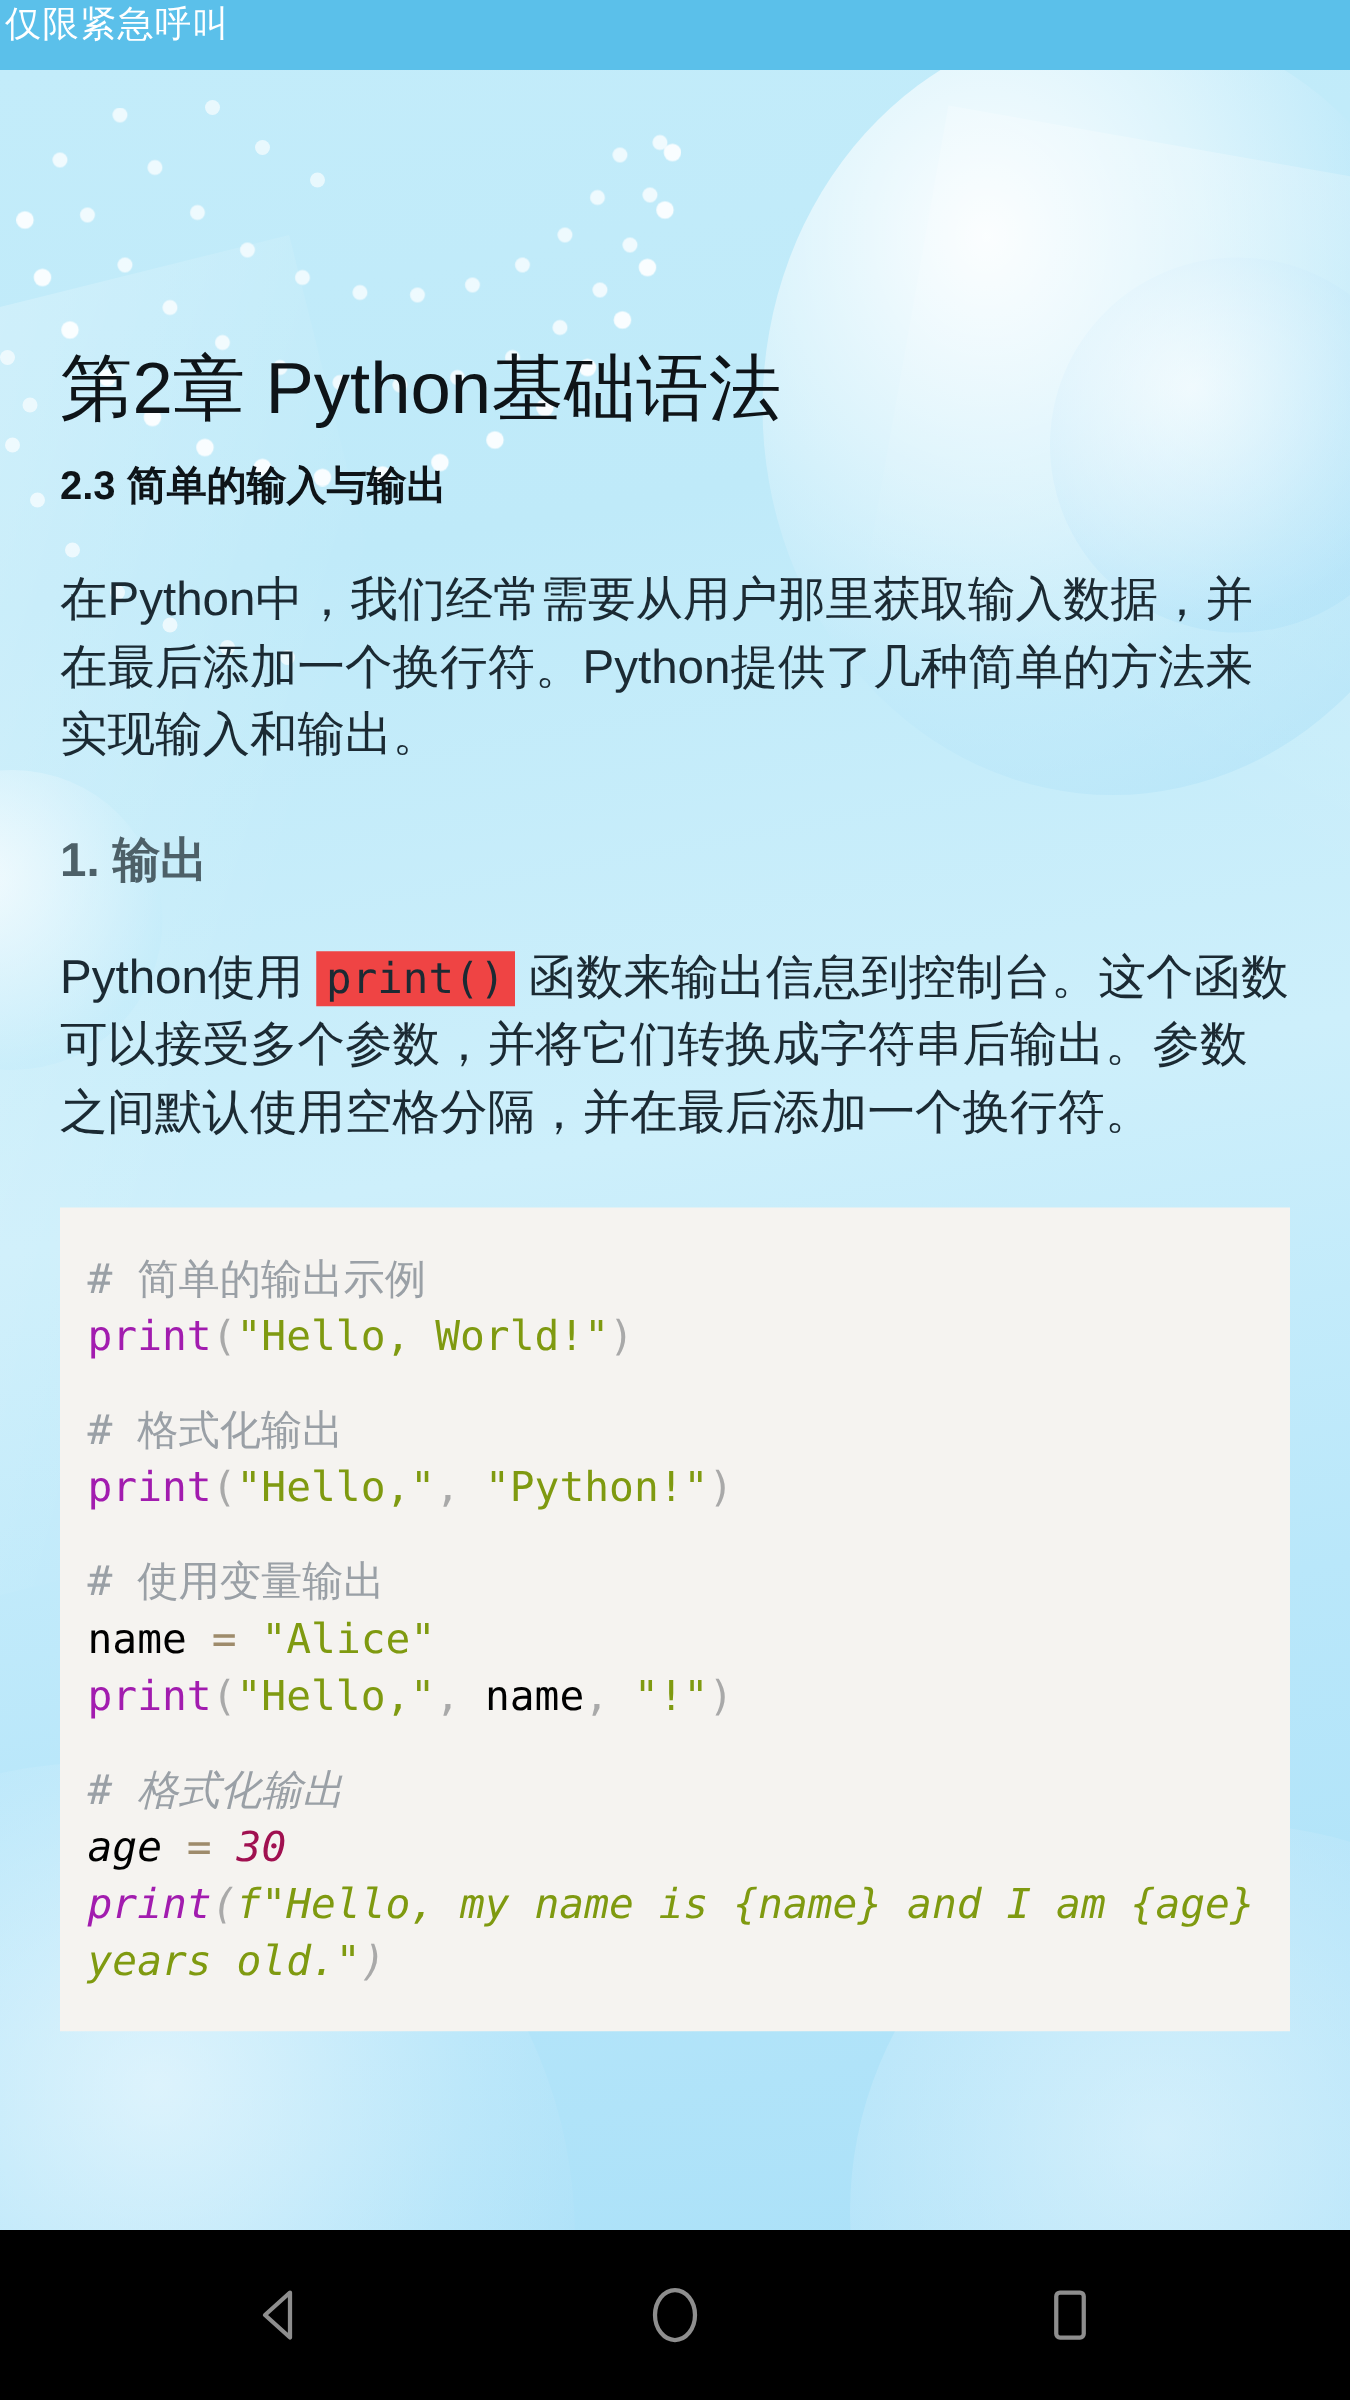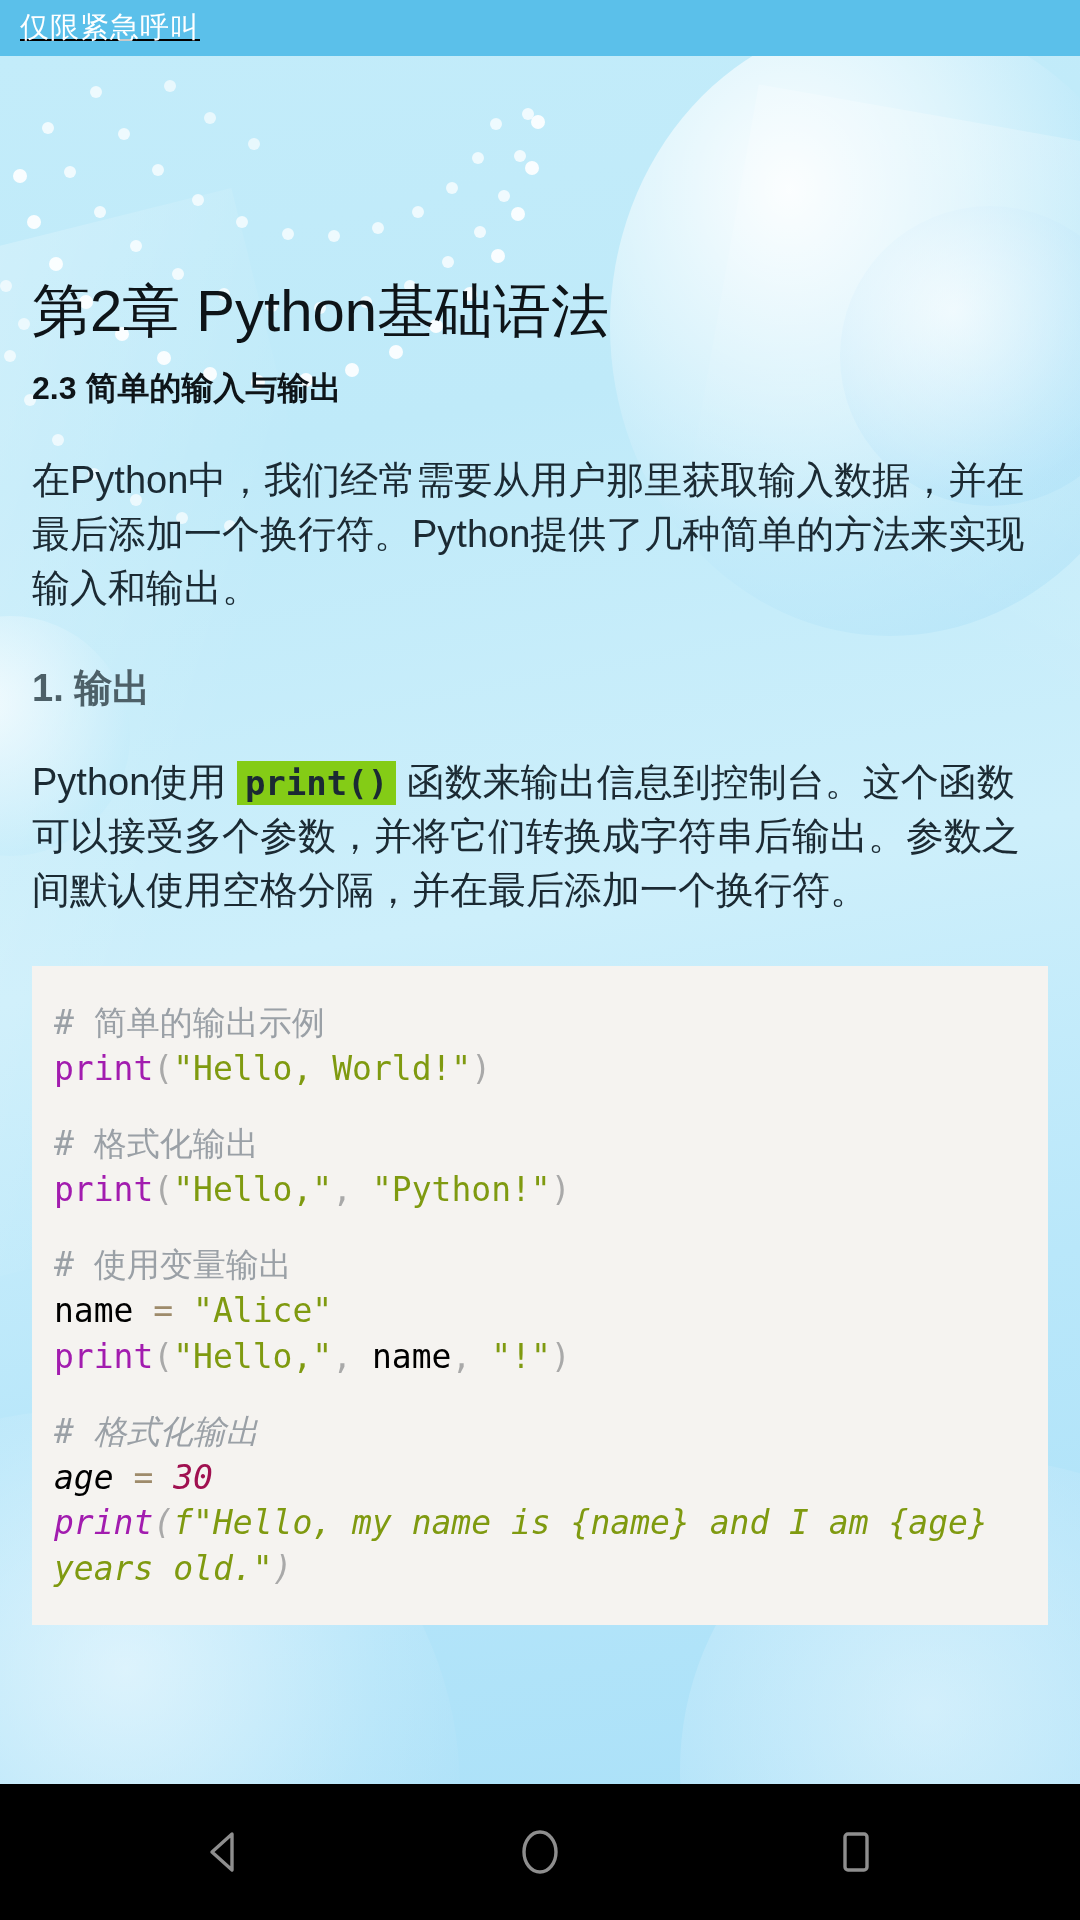--- a/index.html
+++ b/index.html
@@ -9,22 +9,22 @@
     overflow:hidden;
     background:#000;
   }
 
   #screen { position:relative; width:1080px; height:1920px; overflow:hidden; }
 
   
   .status-bar{
     position:absolute; top:0; left:0; width:1080px; height:56px;
     background:#5bc0ea;
-    display:flex; align-items:center; justify-content:space-between;
-    padding:0 20px; z-index:60;text-decoration:underline;
+    display:flex; align-items:flex-start; justify-content:space-between;
+    padding:0 4px; z-index:60;
   }
   .carrier{ color:#ffffff; font-size:29px; letter-spacing:1px; }
   .status-right{ display:flex; align-items:center; gap:14px; }
   .sb-icon{ display:block; }
   .clock{ color:#ffffff; font-size:31px; letter-spacing:0.5px; margin-left:4px; }
 
   
   .wallpaper{
     position:absolute; top:56px; left:0; width:1080px; height:1784px;
     background:linear-gradient(170deg,#c3ecfa 0%,#bfeaf9 22%,#cdeffb 48%,#b9e7fa 70%,#a9e0f8 100%);
@@ -59,21 +59,21 @@
   .swoosh2{
     position:absolute; right:-40px; top:60px; width:420px; height:640px;
     background:linear-gradient(200deg, rgba(255,255,255,.30) 0%, rgba(255,255,255,0) 70%);
     transform:rotate(10deg);
   }
   .dots{ position:absolute; left:0; top:0; width:660px; height:560px; }
 
   
   .content{
     position:absolute; top:56px; left:0; width:1080px; height:1784px;
-    padding:0 32px; z-index:20;
+    padding:0 48px; z-index:20;
   }
   h1.chapter-title{
     margin-top:220px;
     font-size:58px; font-weight:400; color:#0e1418; letter-spacing:0px;
     line-height:1.2;
   }
   h2.section-title{
     margin-top:22px;
     font-size:32px; font-weight:700; color:#0e1418; line-height:1.25;
   }
@@ -84,23 +84,22 @@
   h3.subsection-title{
     margin-top:48px;
     font-size:38px; font-weight:700; color:#4d6068;
   }
   p.body-text2{
     margin-top:42px;
     font-size:38px; line-height:1.42; color:#1b2a33;
   }
   code.inline-code{
     font-family:"DejaVu Sans Mono","Liberation Mono",monospace;
-    font-size:34px; background:#84cc16; color:#1b2a33;
+    font-size:34px; background:#ef4444; color:#1b2a33;
     padding:2px 8px;
-    font-weight:bold;
   }
 
   .code-block{
     margin-top:48px;
     background:#f5f3f0;
     padding:34px 22px 34px 22px;
     font-family:"DejaVu Sans Mono","Liberation Mono",monospace;
     font-size:33px; line-height:1.38;
     white-space:pre-wrap; word-break:break-word;
   }

